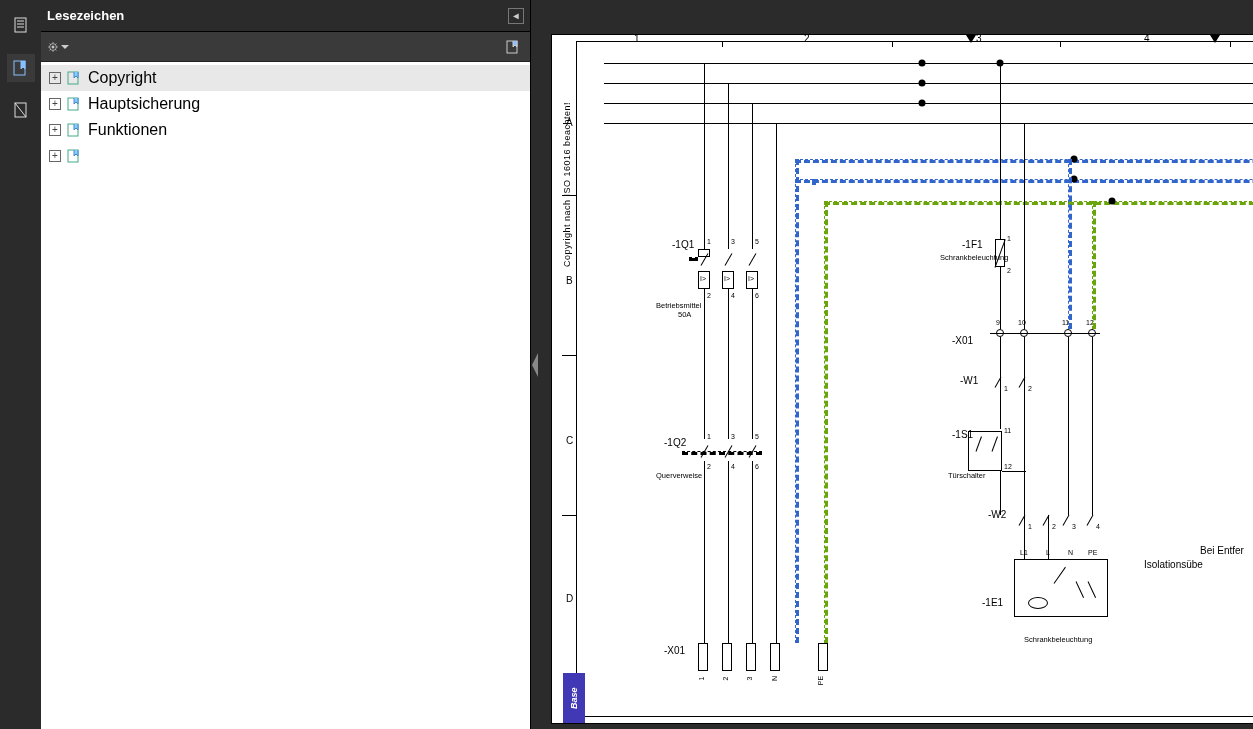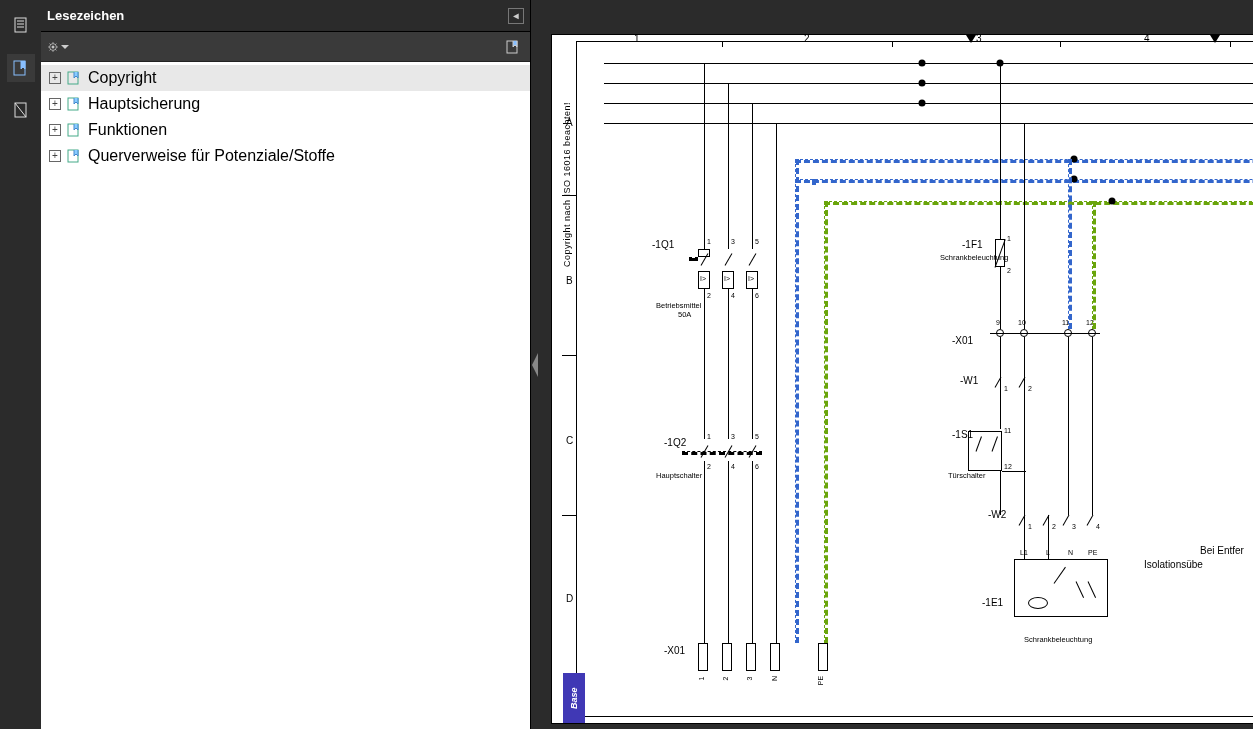--- a/index.html
+++ b/index.html
@@ -152,21 +152,20 @@
       <span>Funktionen</span>
     </div>
     <div class="tree-item">
       <span class="expander">+</span>
       <span class="tree-icon">
           <svg width="16" height="16" viewBox="0 0 16 16" stroke="#4a8" fill="none">
             <rect x="2" y="2" width="10" height="12"></rect>
             <path d="M8 2 v6 l2 -2 l2 2 v-6" fill="#8cf" stroke="#48c"></path>
           </svg>
         </span>
-      <span>Querverweise für Potenziale/Stoffe</span>
     </div>
   </div>
 </div>
 
 <div class="gutter">
   <svg class="handle" width="10" height="28" viewBox="0 0 10 28">
       <polygon points="8,2 2,14 8,26" fill="#888"></polygon>
     </svg>
 </div>
 
@@ -215,21 +214,21 @@
     <div class="dot" style="left:370px; top:48px"></div>
     <div class="dot" style="left:370px; top:68px"></div>
     <div class="dot" style="left:522px; top:124px"></div>
     <div class="dot" style="left:522px; top:144px"></div>
     <div class="dot" style="left:560px; top:166px"></div>
 
     <div class="vline" style="left:152px; top:28px; height:186px"></div>
     <div class="vline" style="left:176px; top:48px; height:166px"></div>
     <div class="vline" style="left:200px; top:68px; height:146px"></div>
 
-    <span class="lbl" style="left:100px; top:204px">-1Q1</span>
+    <span class="lbl" style="left:120px; top:204px">-1Q1</span>
     <div class="box" style="left:146px; top:214px; width:12px; height:8px;"></div>
     <div class="slash" style="left:149px; top:230px; transform:rotate(-60deg); width:14px"></div>
     <div class="slash" style="left:173px; top:230px; transform:rotate(-60deg); width:14px"></div>
     <div class="slash" style="left:197px; top:230px; transform:rotate(-60deg); width:14px"></div>
     <div class="hline" style="left:137px; top:222px; width:9px; border-style:dashed"></div>
 
     <div class="box" style="left:146px; top:236px; width:12px; height:18px"></div>
     <div class="box" style="left:170px; top:236px; width:12px; height:18px"></div>
     <div class="box" style="left:194px; top:236px; width:12px; height:18px"></div>
     <span class="plbl" style="left:148px; top:240px">I&gt;</span>
@@ -252,21 +251,21 @@
     <div class="slash" style="left:149px; top:422px; transform:rotate(-60deg); width:14px"></div>
     <div class="slash" style="left:173px; top:422px; transform:rotate(-60deg); width:14px"></div>
     <div class="slash" style="left:197px; top:422px; transform:rotate(-60deg); width:14px"></div>
     <div class="hline" style="left:130px; top:416px; width:80px; border-style:dashed"></div>
     <span class="plbl" style="left:155px; top:398px">1</span>
     <span class="plbl" style="left:179px; top:398px">3</span>
     <span class="plbl" style="left:203px; top:398px">5</span>
     <span class="plbl" style="left:155px; top:428px">2</span>
     <span class="plbl" style="left:179px; top:428px">4</span>
     <span class="plbl" style="left:203px; top:428px">6</span>
-    <span class="rlbl" style="left:104px; top:436px">Hauptschalter</span>
+    <span class="rlbl" style="left:104px; top:436px">Querverweise</span>
     <div class="vline" style="left:152px; top:426px; height:182px"></div>
     <div class="vline" style="left:176px; top:426px; height:182px"></div>
     <div class="vline" style="left:200px; top:426px; height:182px"></div>
 
     <div class="vline" style="left:224px; top:88px; height:520px"></div>
     <div class="vline dblue" style="left:243px; top:124px; height:484px"></div>
     <div class="vline dblue" style="left:260px; top:144px; height:0px"></div>
     <div class="vline dgreen" style="left:272px; top:166px; height:442px"></div>
 
     <span class="lbl" style="left:112px; top:610px">-X01</span>

